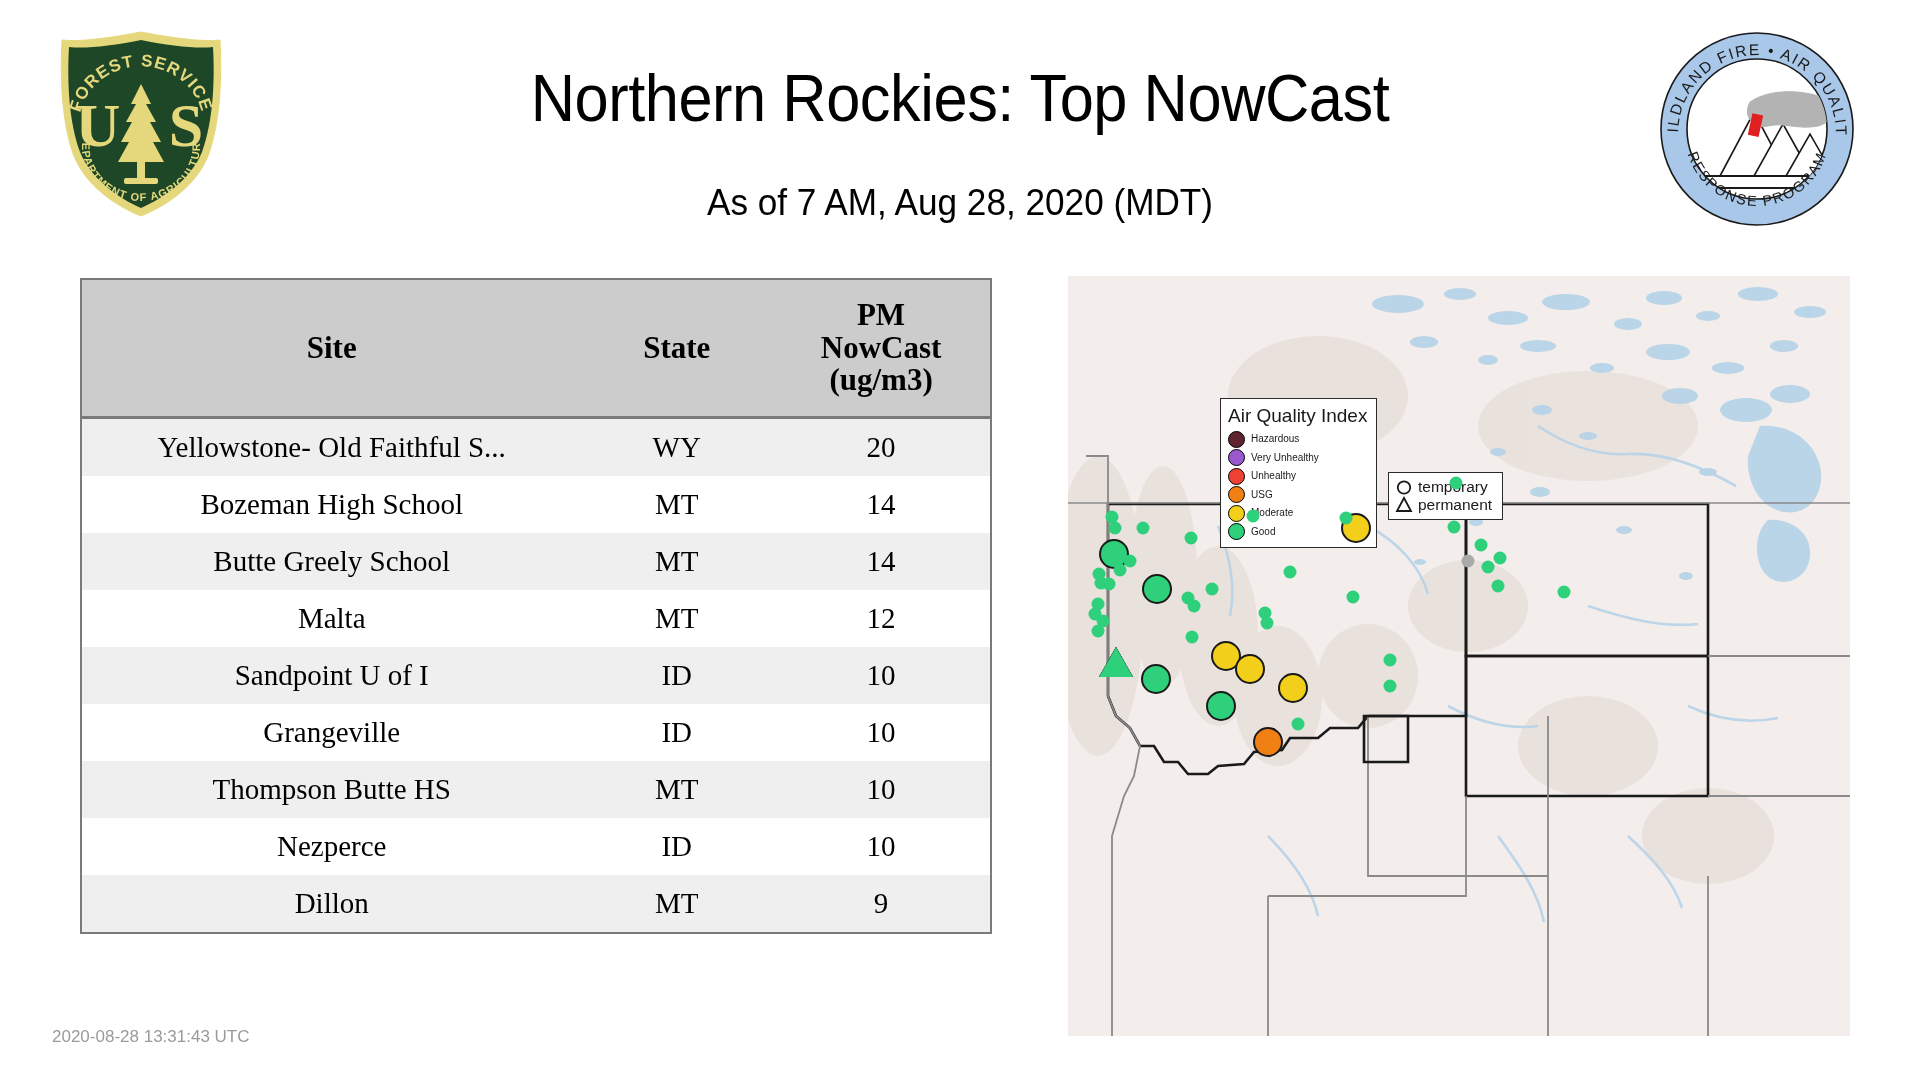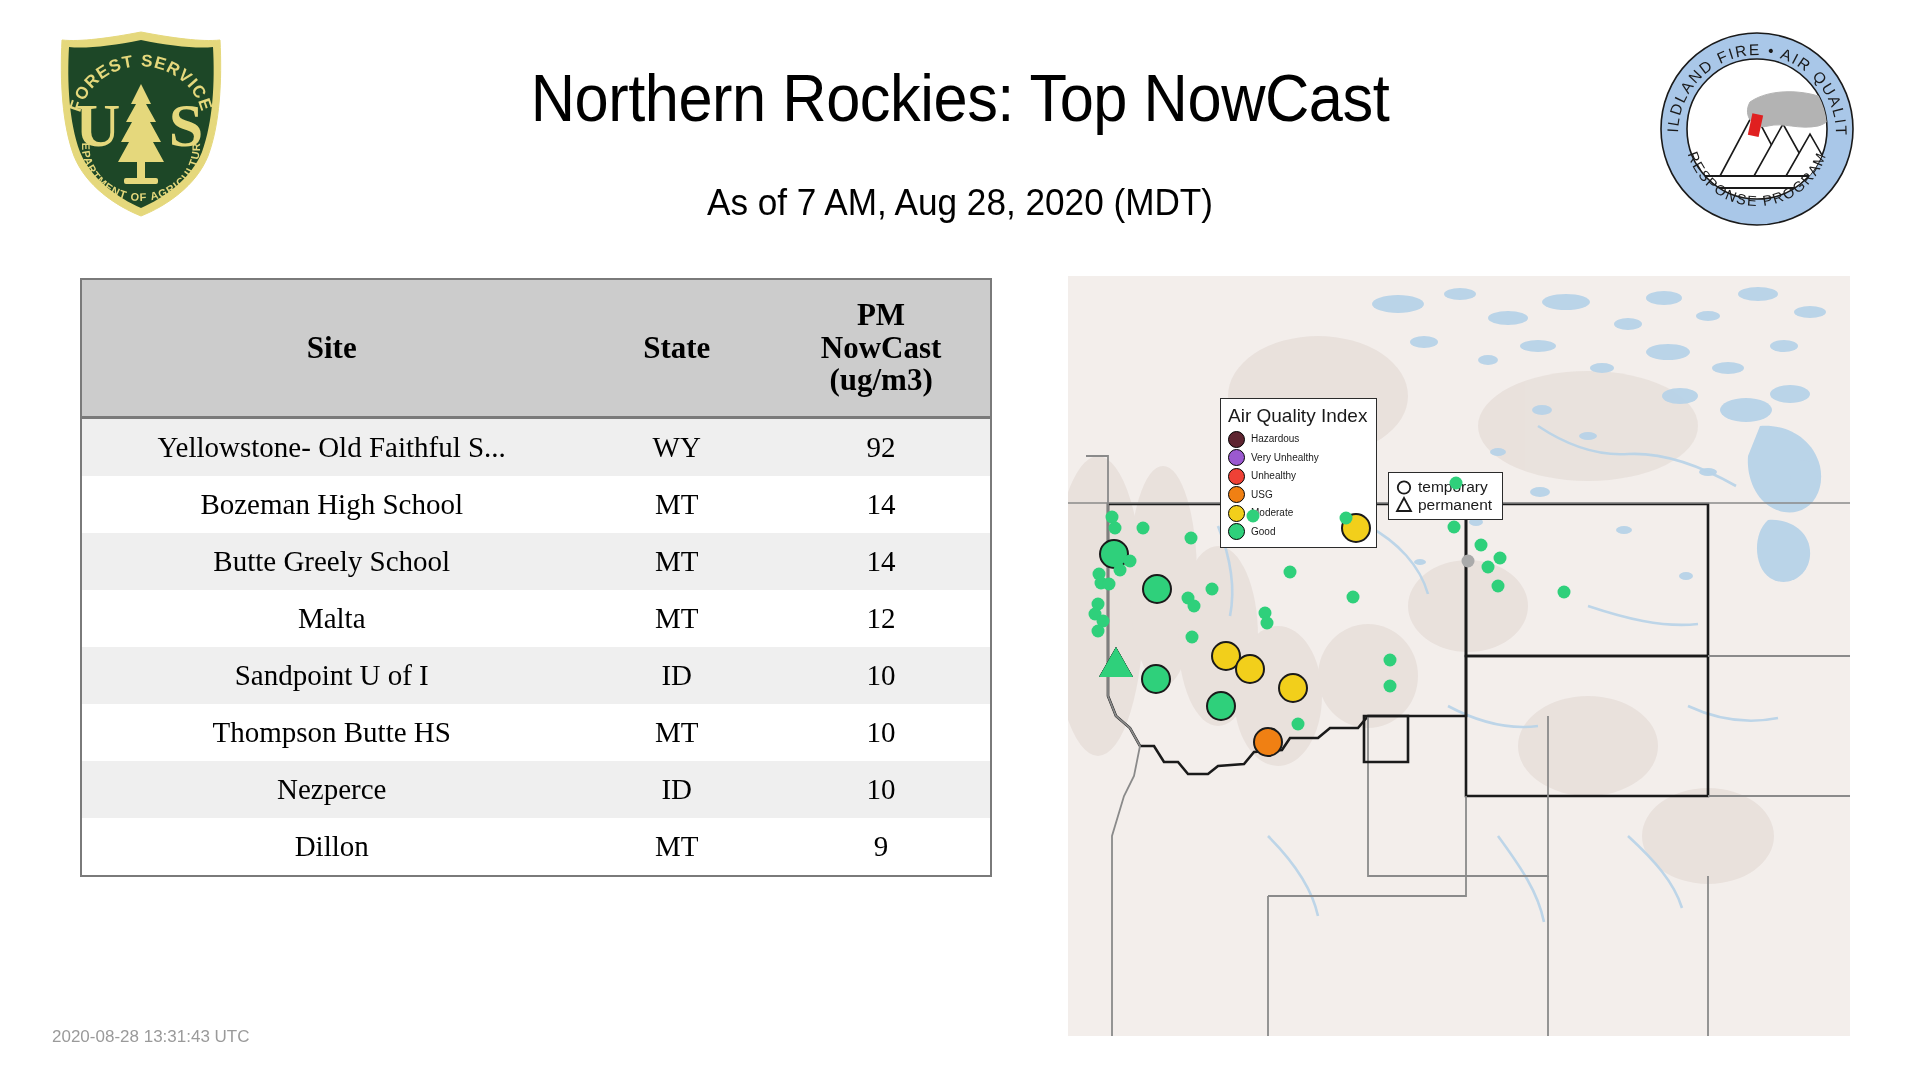--- a/index.html
+++ b/index.html
@@ -199,39 +199,44 @@
             <div>PM</div>
             <div>NowCast</div>
             <div>(ug/m3)</div>
           </th>
         </tr>
       </thead>
       <tbody id="table-body">
           <tr>
             <td>Yellowstone- Old Faithful S...</td>
             <td>WY</td>
-            <td>92</td>
+            <td>20</td>
           </tr>
           <tr>
             <td>Bozeman High School</td>
             <td>MT</td>
             <td>14</td>
           </tr>
           <tr>
             <td>Butte Greely School</td>
             <td>MT</td>
             <td>14</td>
           </tr>
           <tr>
             <td>Malta</td>
             <td>MT</td>
             <td>12</td>
           </tr>
           <tr>
             <td>Sandpoint U of I</td>
+            <td>ID</td>
+            <td>10</td>
+          </tr>
+          <tr>
+            <td>Grangeville</td>
             <td>ID</td>
             <td>10</td>
           </tr>
           <tr>
             <td>Thompson Butte HS</td>
             <td>MT</td>
             <td>10</td>
           </tr>
           <tr>
             <td>Nezperce</td>

